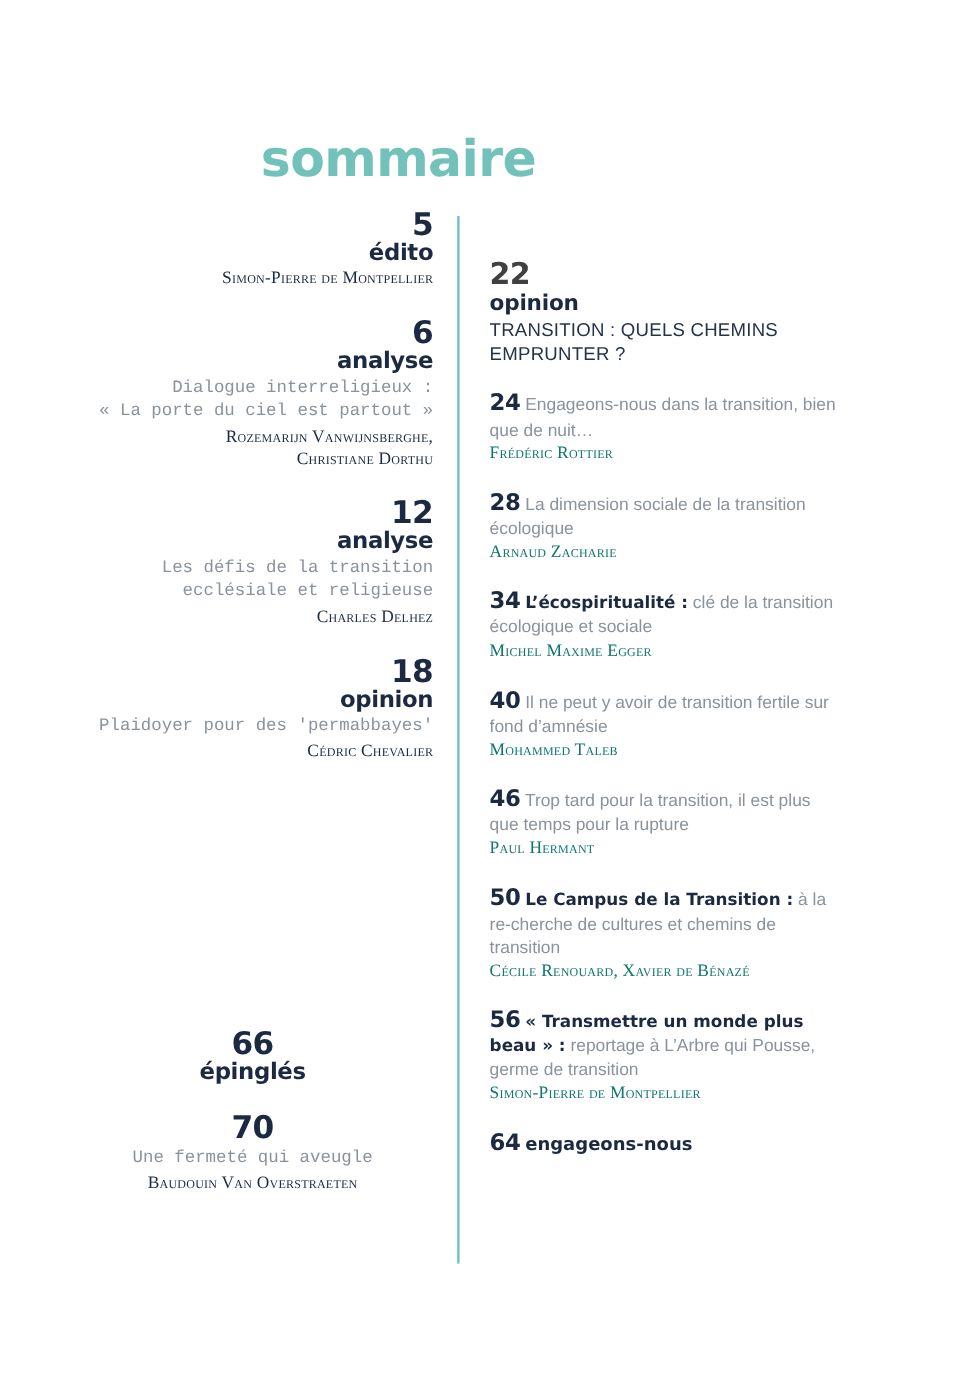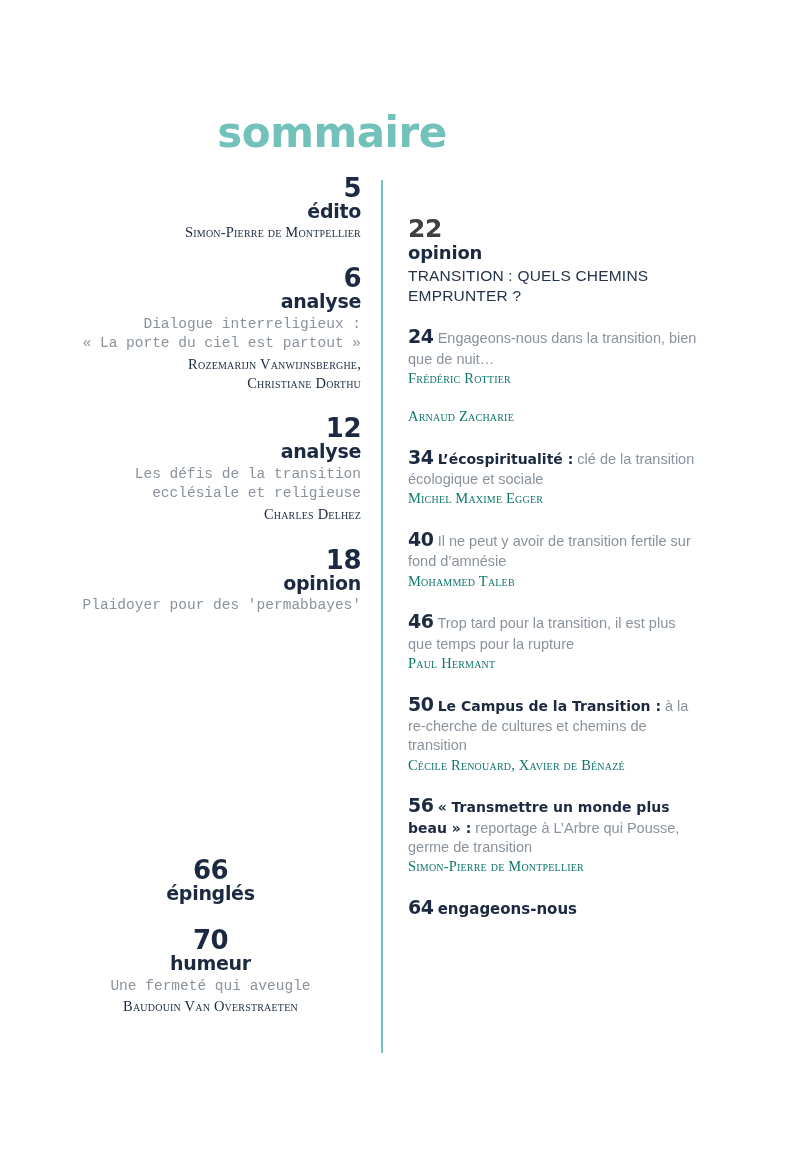--- a/index.html
+++ b/index.html
@@ -189,34 +189,34 @@
     <div class="l-num">12</div>
     <div class="l-section">analyse</div>
     <div class="l-desc">Les défis de la transition ecclésiale et religieuse</div>
     <div class="l-author">Charles Delhez</div>
   </div>
 
   <div class="l-entry">
     <div class="l-num">18</div>
     <div class="l-section">opinion</div>
     <div class="l-desc">Plaidoyer pour des 'permabbayes'</div>
+    <div class="l-author">Cédric Chevalier</div>
   </div>
 
 </div>
 
 <div class="col-left-bottom">
 
   <div class="l-entry">
     <div class="l-num">66</div>
     <div class="l-section">épinglés</div>
   </div>
 
   <div class="l-entry">
     <div class="l-num">70</div>
-    <div class="l-section">humeur</div>
     <div class="l-desc">Une fermeté qui aveugle</div>
     <div class="l-author">Baudouin Van Overstraeten</div>
   </div>
 
 </div>
 
 <div class="col-right">
 
   <div>
     <div class="r-dossier-num">22</div>
@@ -227,20 +227,25 @@
   <div class="r-entry">
     <div class="r-line">
       <span class="r-num">24</span>
       
       <span>Engageons-nous dans la transition, bien que de nuit…</span>
     </div>
     <div class="r-author">Frédéric Rottier</div>
   </div>
 
   <div class="r-entry">
+    <div class="r-line">
+      <span class="r-num">28</span>
+      
+      <span>La dimension sociale de la transition écologique</span>
+    </div>
     <div class="r-author">Arnaud Zacharie</div>
   </div>
 
   <div class="r-entry">
     <div class="r-line">
       <span class="r-num">34</span>
       <span class="r-lead">L’écospiritualité :</span>
       <span>clé de la transition écologique et sociale</span>
     </div>
     <div class="r-author">Michel Maxime Egger</div>

